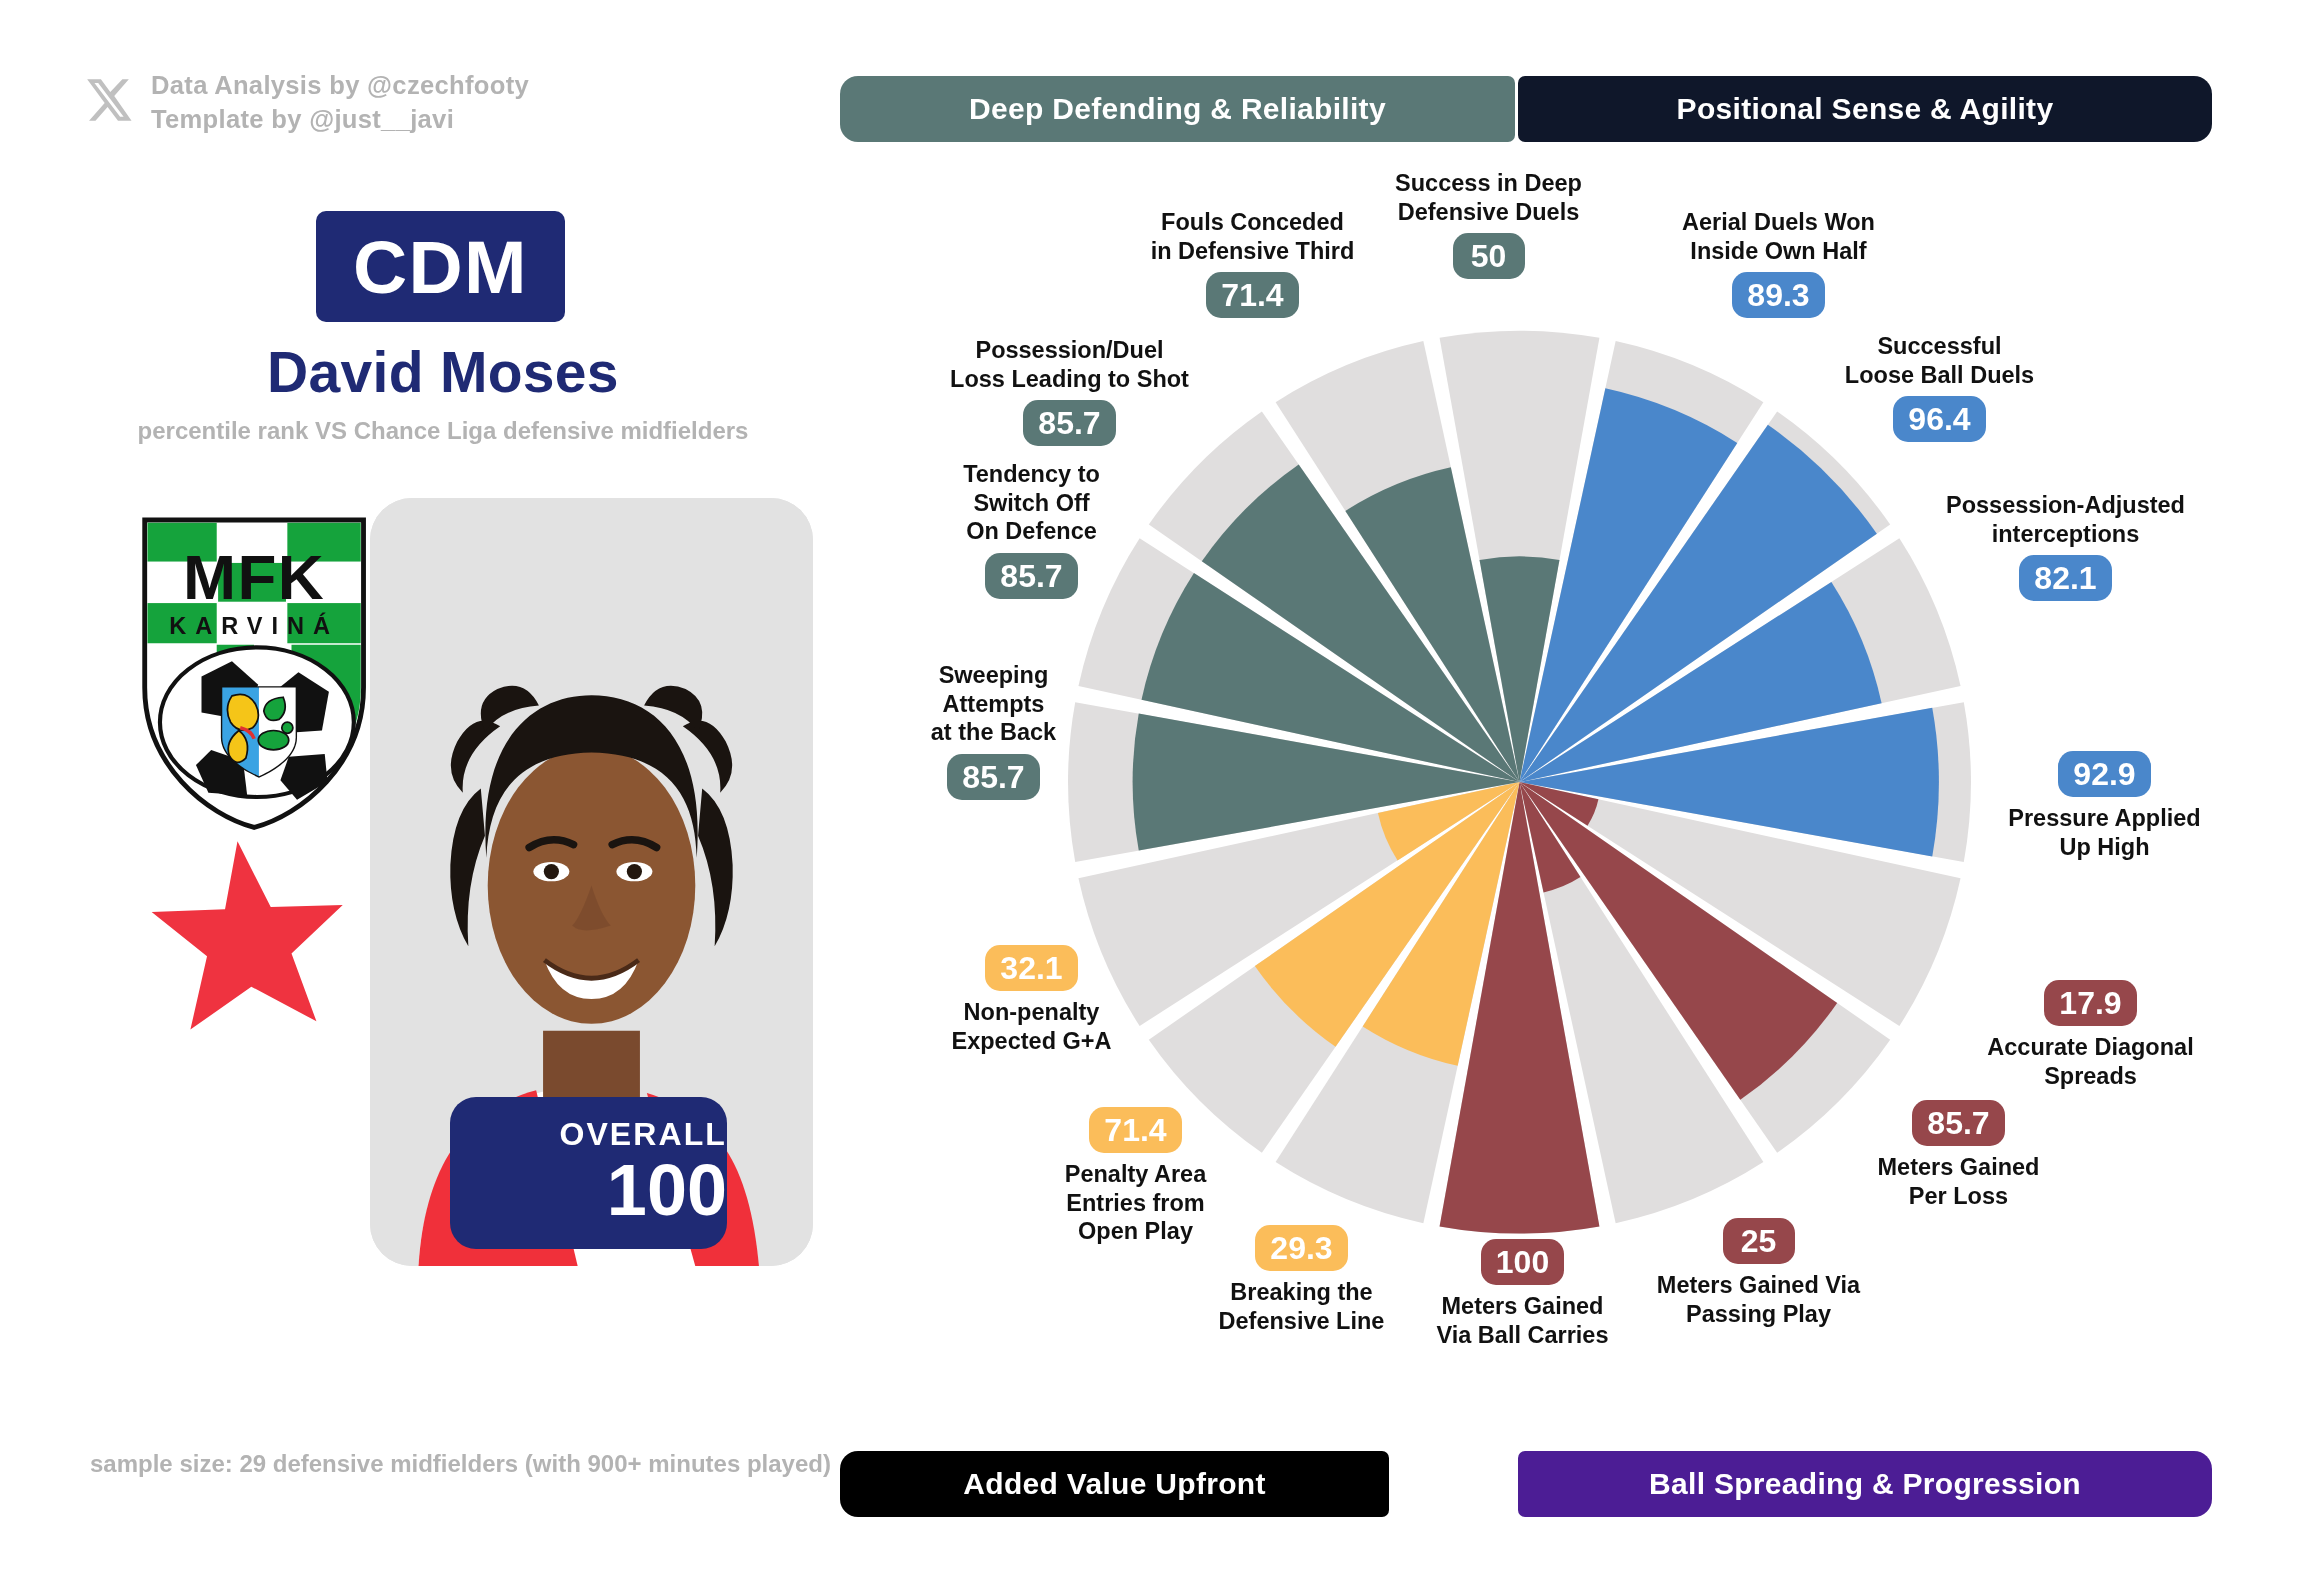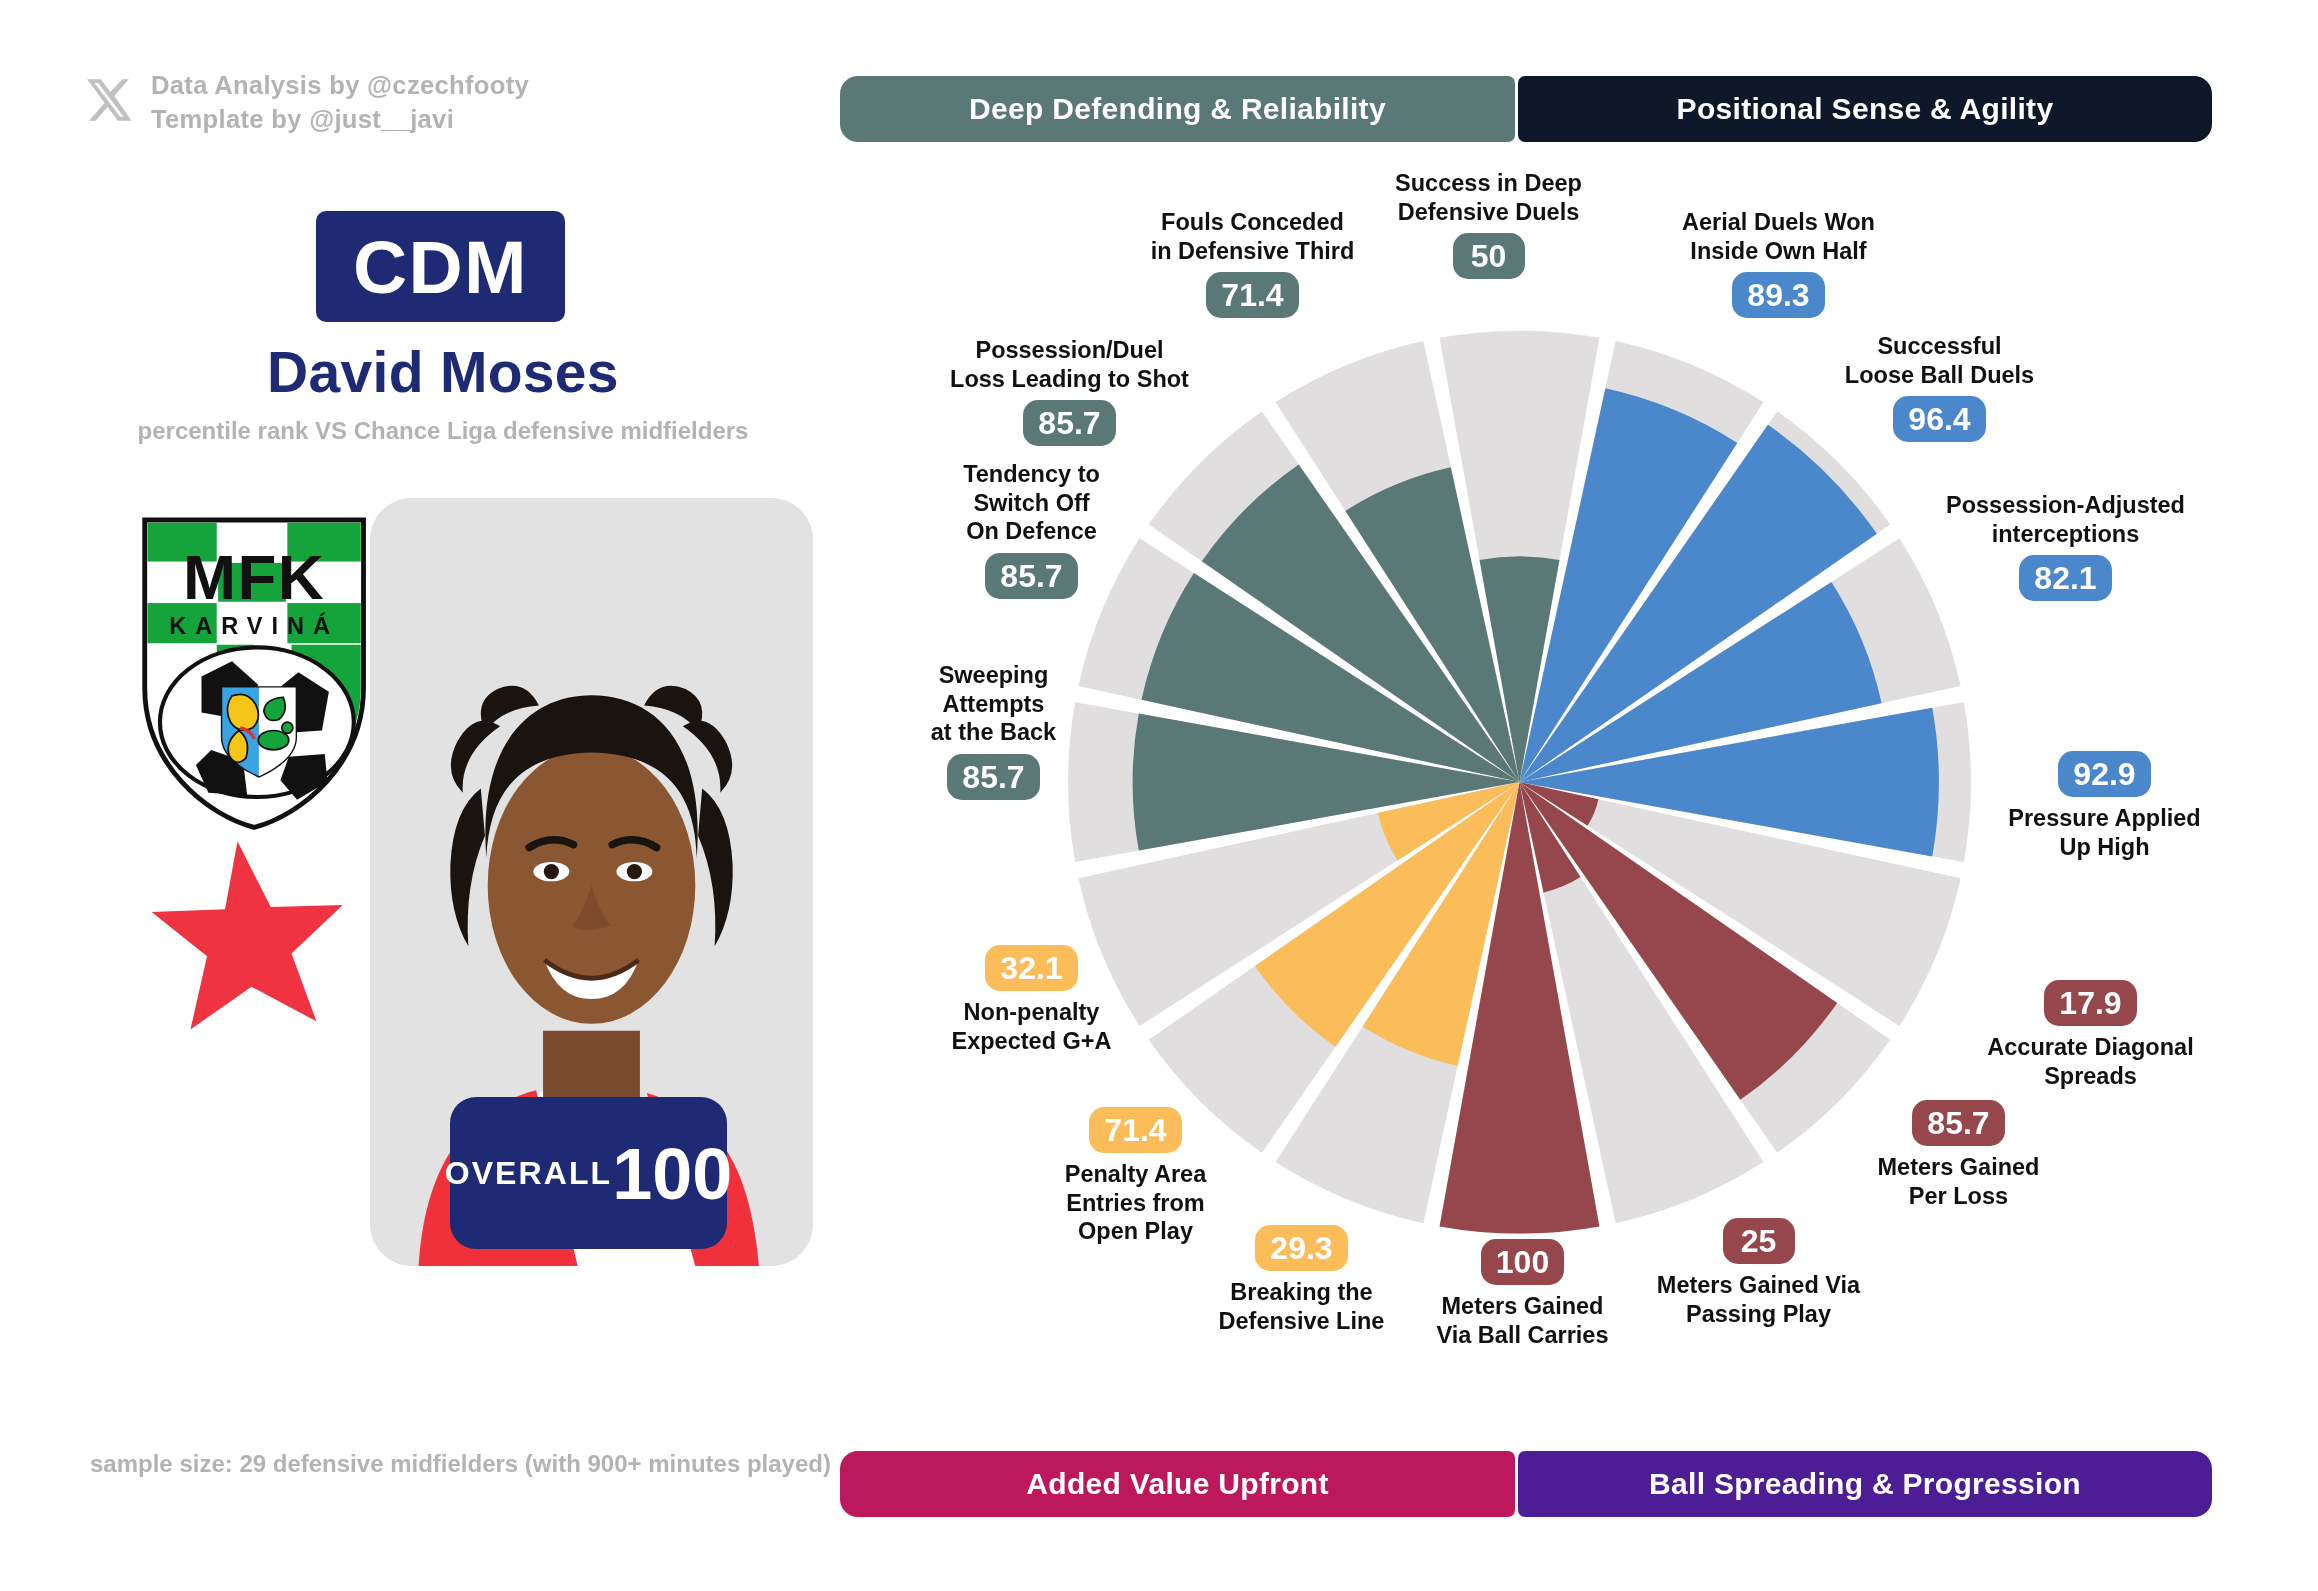--- a/index.html
+++ b/index.html
@@ -34,41 +34,41 @@
   #club-crest{ position:absolute; left:135px; top:502px; width:277px; height:547px; }
 
   
   #player-photo-card{
     position:absolute; left:370px; top:498px; width:443px; height:768px;
     background:#e2e2e2; border-radius:42px; overflow:hidden;
   }
   #overall-badge{
     position:absolute; left:450px; top:1097px; width:277px; height:152px;
     background:#1f2a74; border-radius:26px; color:#fff; text-align:center;
-    display:flex; flex-direction:row; align-items:center; justify-content:center;
+    display:flex; flex-direction:column; align-items:flex-end; justify-content:center;
   }
   #overall-label{ font-size:32px; font-weight:700; letter-spacing:2.1px; line-height:1; }
   #overall-value{ font-size:72px; font-weight:700; line-height:1.05; margin-top:2.8px; }
 
   
   #sample-size{
     position:absolute; left:90px; top:1447px; color:#b3b3b3;
     font-size:24px; font-weight:700; line-height:1.38;
   }
 
   
   .legend-pill{
     position:absolute; height:66px; display:flex; align-items:center; justify-content:center;
     color:#fff; font-size:30px; font-weight:700; letter-spacing:0.3px;
   }
   #legend-deep-defending{ left:840px; top:76px; width:675px; background:#5a7876;
       border-radius:18px 7px 7px 18px; }
   #legend-positional-sense{ left:1518px; top:76px; width:694px; background:#0f172a;
       border-radius:7px 18px 18px 7px; }
-  #legend-added-value{ left:840px; top:1451px; width:675px; background:#be185d;
+  #legend-added-value{ left:840px; top:1451px; width:549px; background:#000000;
       border-radius:18px 7px 7px 18px; }
   #legend-ball-spreading{ left:1518px; top:1451px; width:694px; background:#4c1d95;
       border-radius:7px 18px 18px 7px; }
 
   
   #radar-chart{ position:absolute; left:1066px; top:330px; width:907px; height:907px; }
 
   
   .metric-annot{ position:absolute; }
   .metric-label{

